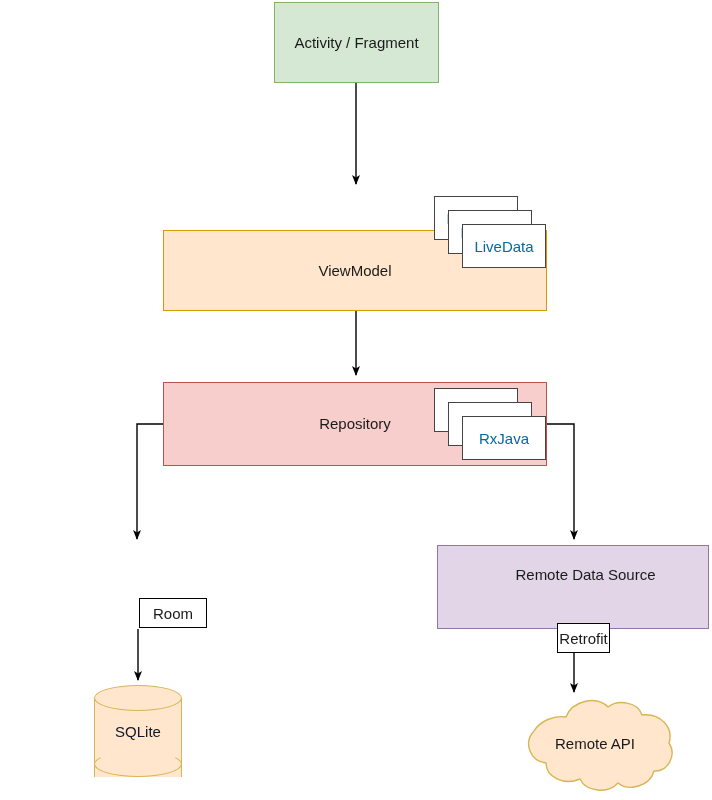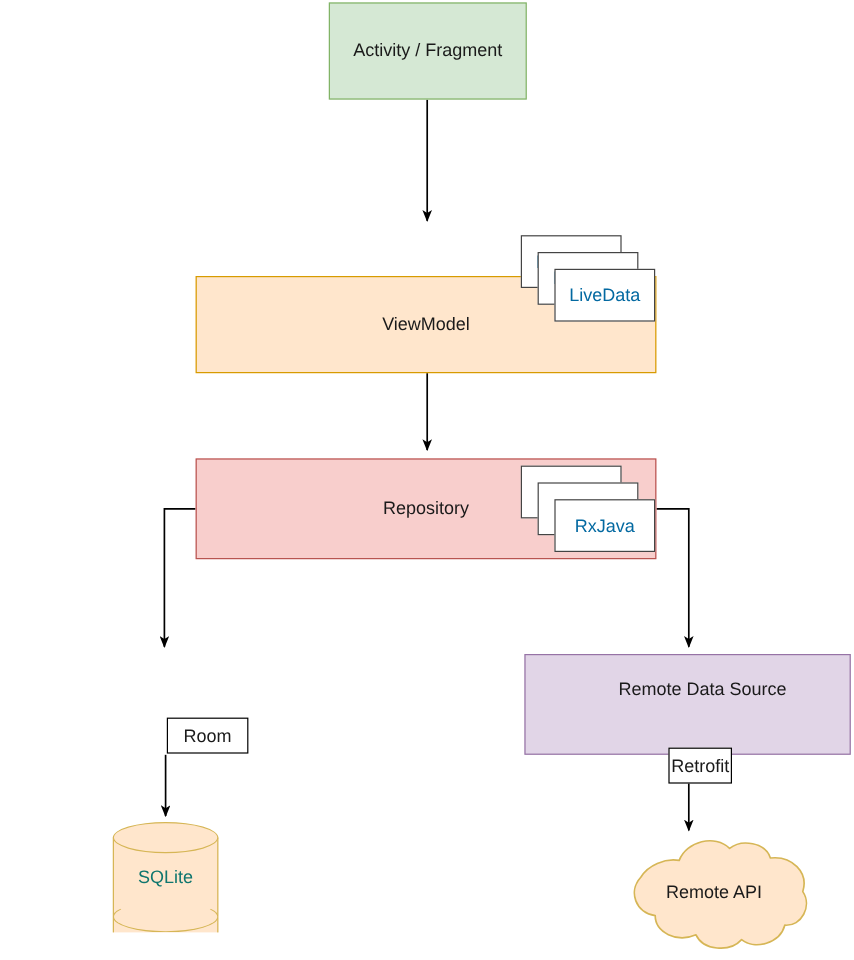--- a/index.html
+++ b/index.html
@@ -161,21 +161,21 @@
     background: #ffe6cc;
     border: 1px solid #d6b656;
     border-radius: 50%;
   }
   .cyl-text {
     position: absolute;
     left: 0; top: 38px;
     width: 88px;
     text-align: center;
     font-size: 15px;
-    color: #0f766e;
+    color: #0f172a;
   }
 
   
   .cloud {
     position: absolute;
     left: 514px;
     top: 697px;
     width: 162px;
     height: 97px;
   }

